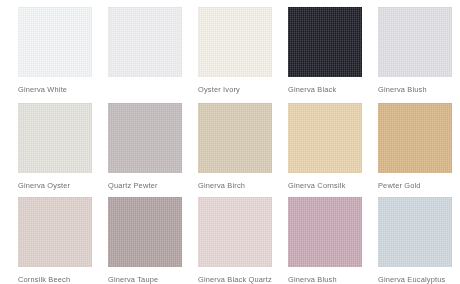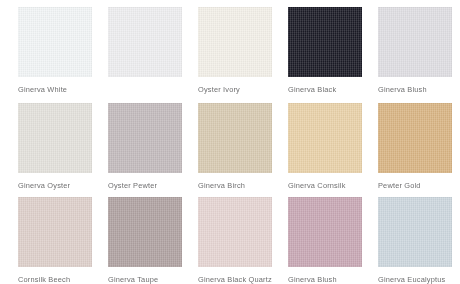--- a/index.html
+++ b/index.html
@@ -80,21 +80,21 @@
     <div class="swatch-cell">
       <div class="swatch-chip" style="background-color: rgb(223, 222, 226);"></div>
       <div class="swatch-label">Ginerva Blush</div>
     </div>
     <div class="swatch-cell">
       <div class="swatch-chip" style="background-color: rgb(227, 225, 220);"></div>
       <div class="swatch-label">Ginerva Oyster</div>
     </div>
     <div class="swatch-cell">
       <div class="swatch-chip" style="background-color: rgb(195, 187, 189);"></div>
-      <div class="swatch-label">Oyster Pewter</div>
+      <div class="swatch-label">Quartz Pewter</div>
     </div>
     <div class="swatch-cell">
       <div class="swatch-chip" style="background-color: rgb(216, 203, 178);"></div>
       <div class="swatch-label">Ginerva Birch</div>
     </div>
     <div class="swatch-cell">
       <div class="swatch-chip" style="background-color: rgb(233, 210, 169);"></div>
       <div class="swatch-label">Ginerva Cornsilk</div>
     </div>
     <div class="swatch-cell">

